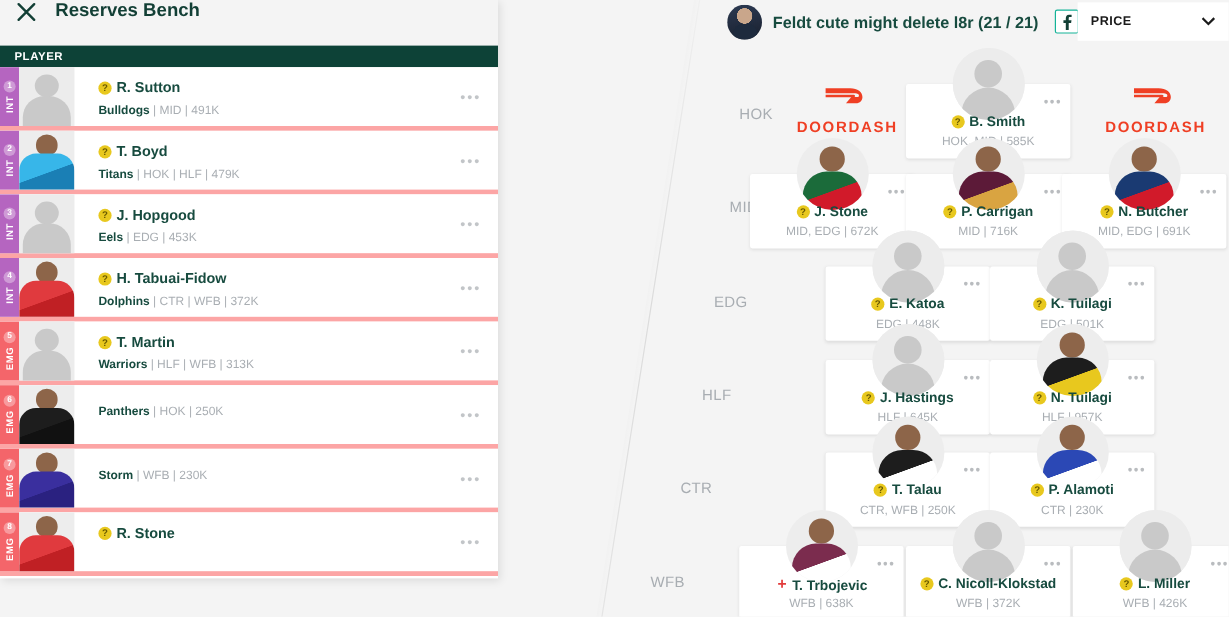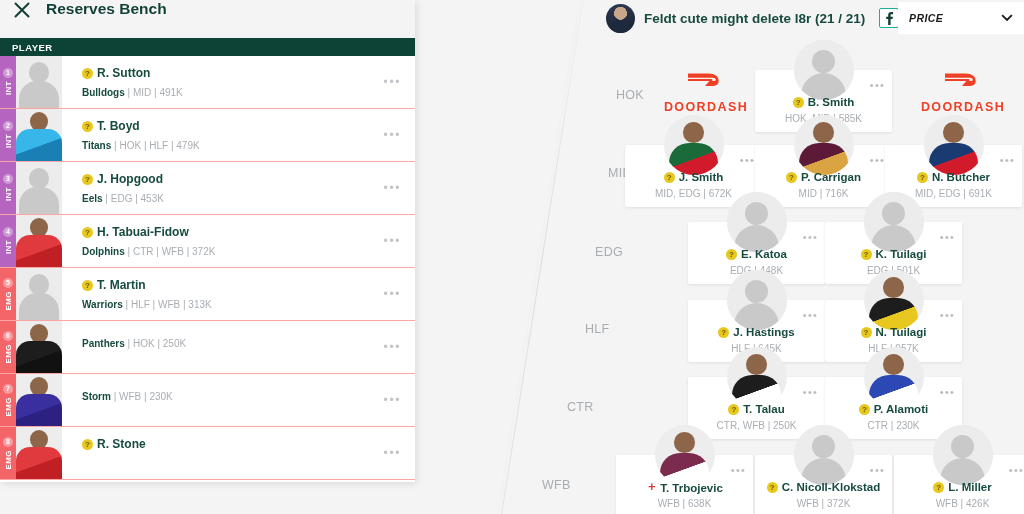--- a/index.html
+++ b/index.html
@@ -58,21 +58,21 @@
     width: 20px; height: 20px; border: 1px solid #14b398; border-radius: 2px;
     background: #fff; display: flex; align-items: center; justify-content: center;
     cursor: pointer;
   }
   .soc-btn svg { display: block; }
   .price-select {
     position: absolute; right: 0; top: 2px; width: 126px; height: 32px;
     background: #fff; border: none; display: flex; align-items: center;
     padding: 0 11px; cursor: pointer;
   }
-  .price-label { font-size: 10.5px; font-weight: 700; color: #1b1b1b; letter-spacing: .4px; flex: 1; font-style: italic; }
+  .price-label { font-size: 10.5px; font-weight: 700; color: #1b1b1b; letter-spacing: .4px; flex: 1; }
   .chev { width: 12px; height: 12px; }
 
   
   .pos-label {
     position: absolute; font-size: 12.5px; color: #a8adb2; font-weight: 400;
     letter-spacing: .3px;
   }
 
   
   .sponsor { position: absolute; width: 108px; text-align: center; }
@@ -153,21 +153,21 @@
   .col-head {
     height: 18px; background: #0d4237; display: flex; align-items: center;
     padding-left: 12px;
   }
   .col-head span {
     font-size: 9.5px; font-weight: 700; color: #fff; letter-spacing: .5px;
   }
   .rows { position: relative; }
   .prow {
     position: relative; height: 53px; display: flex; align-items: stretch;
-    border-bottom: 1px solid #fca5a5; background: #fff;
+    border-bottom: 4px solid #fca5a5; background: #fff;
   }
   .rail {
     width: 16px; flex: 0 0 16px; position: relative;
     display: flex; flex-direction: column; align-items: center;
     justify-content: center; gap: 3px;
   }
   .rail.int { background: #b565c0; }
   .rail.emg { background: #f4656a; }
   .rail-num {
     width: 10px; height: 10px; border-radius: 50%;
@@ -232,21 +232,21 @@
           <div class="pc-meta">HOK, MID | 585K</div>
         </div>
         <div class="pcard" style="left: 205px; top: 145px;">
           <div class="avatar-big">
             <div class="jersey">
               <div class="head"></div>
               <div class="torso" style="background:linear-gradient(160deg,#1b6b3a 0%,#1b6b3a 48%,#d11a2a 49%,#d11a2a 100%)"></div>
             </div>
           </div>
           <div class="dots">•••</div>
-          <div class="pc-name"><span class="badge-q">?</span><span>J. Smith</span></div>
+          <div class="pc-name"><span class="badge-q">?</span><span>J. Stone</span></div>
           <div class="pc-meta">MID, EDG | 672K</div>
         </div>
         <div class="pcard" style="left: 335px; top: 145px;">
           <div class="avatar-big">
             <div class="jersey">
               <div class="head"></div>
               <div class="torso" style="background:linear-gradient(160deg,#5c1a38 0%,#5c1a38 48%,#d9a441 49%,#d9a441 100%)"></div>
             </div>
           </div>
           <div class="dots">•••</div>

